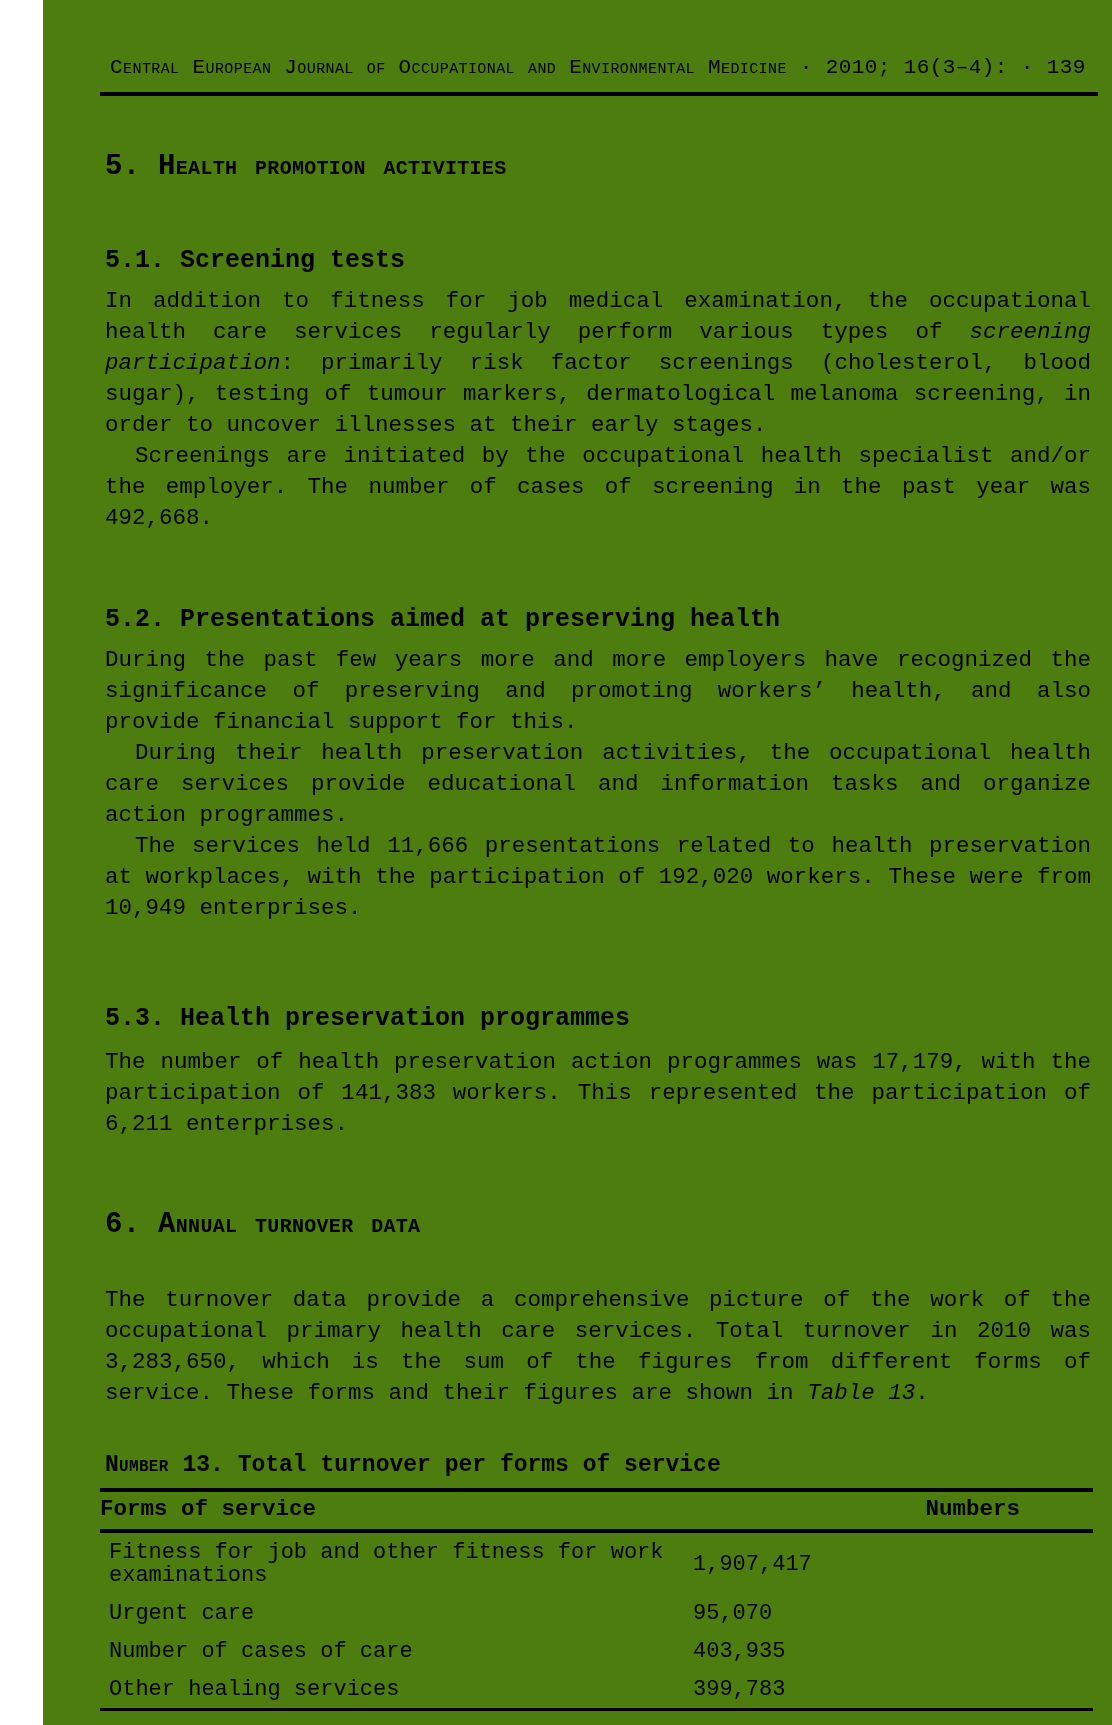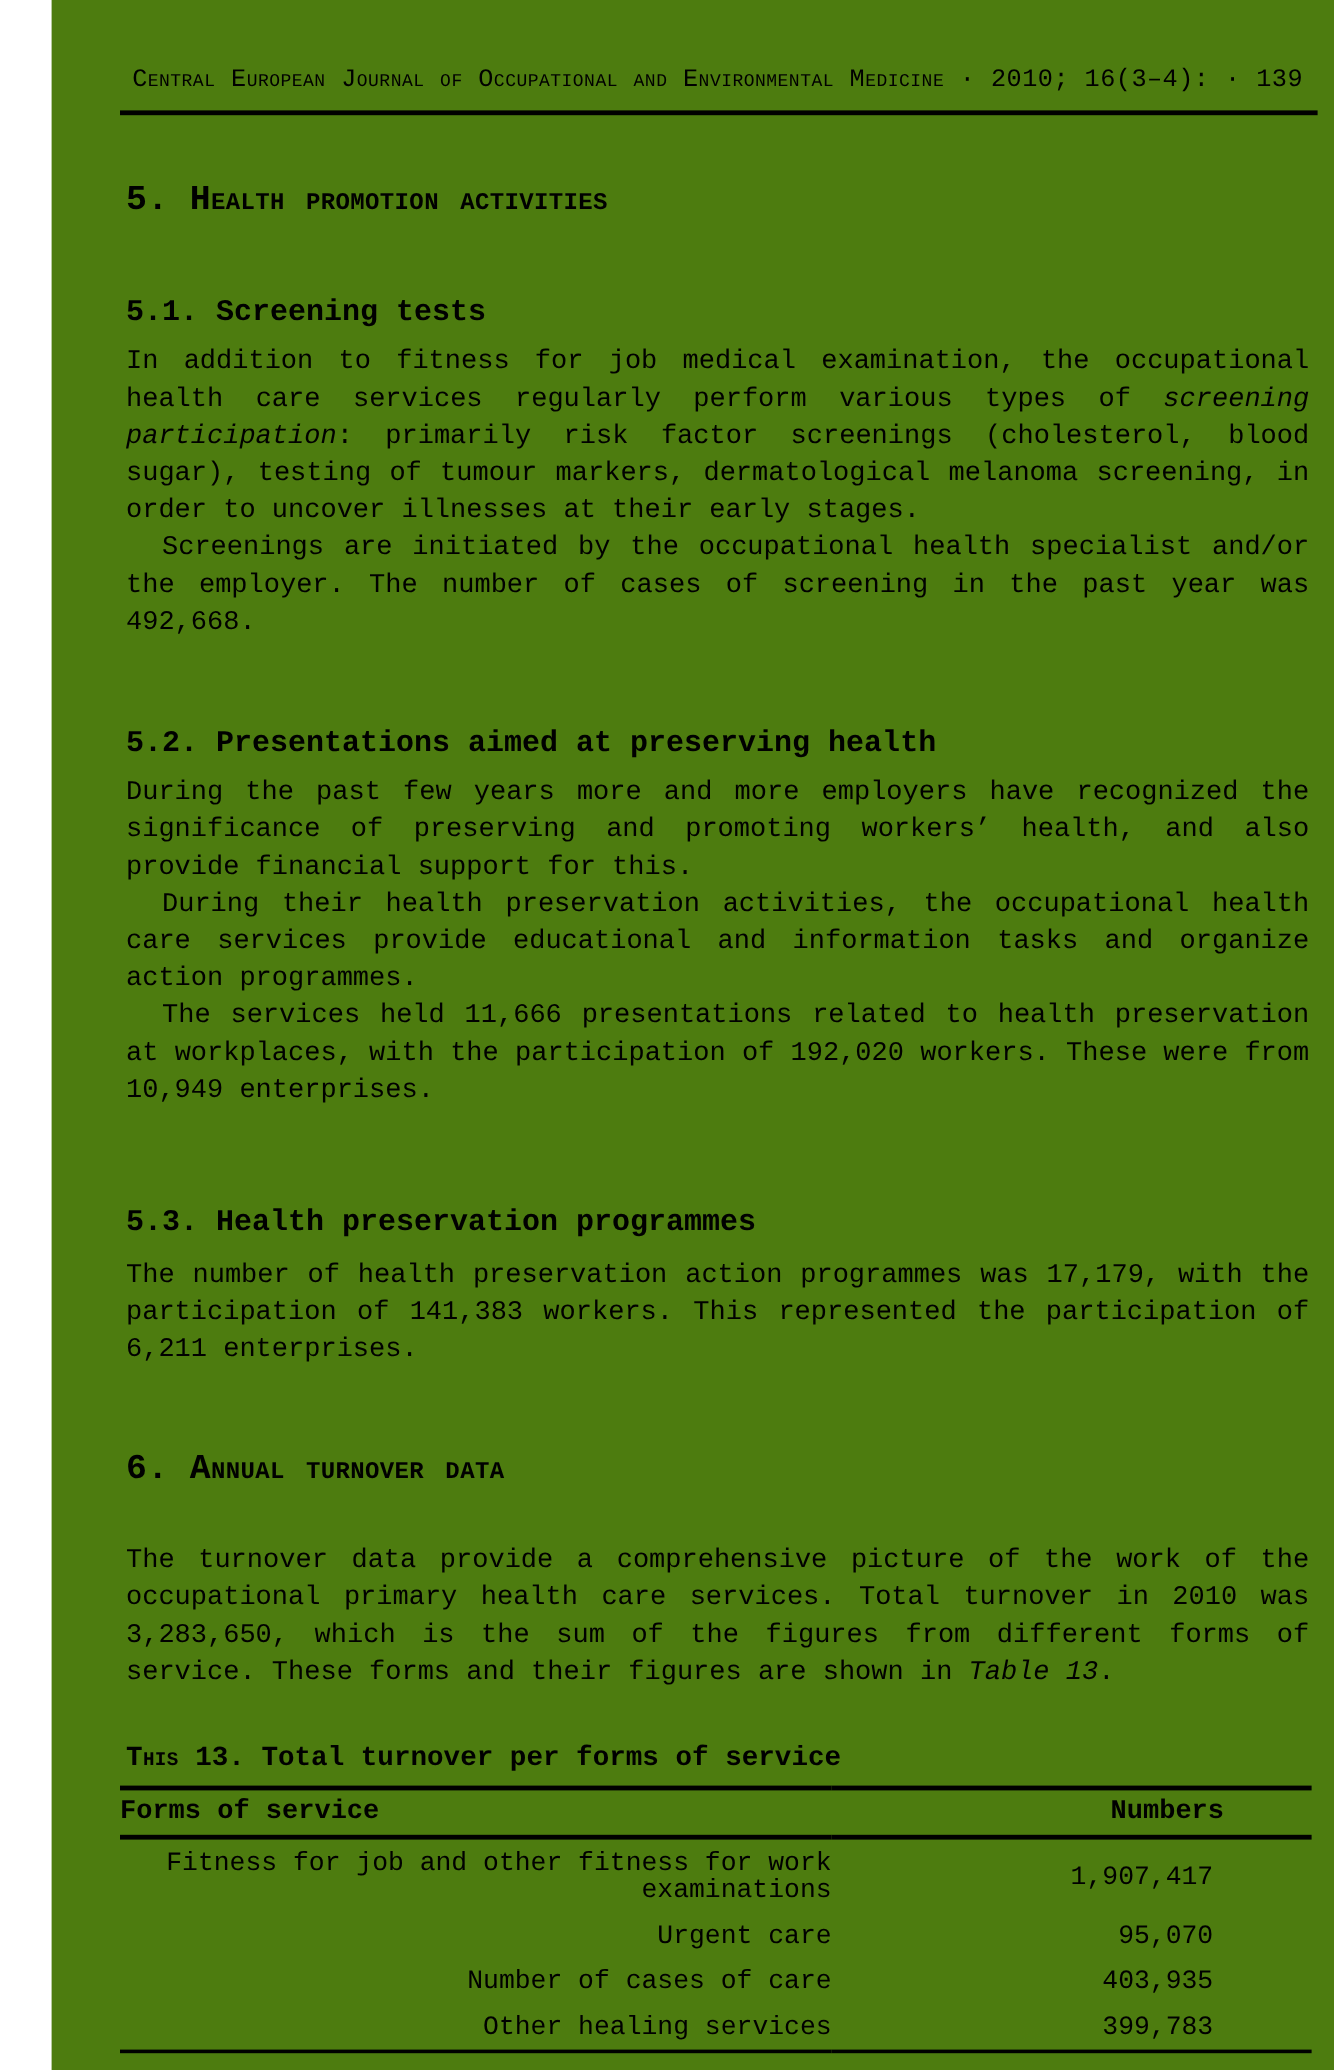--- a/index.html
+++ b/index.html
@@ -88,22 +88,22 @@
     width: 593px;
     padding: 6px 0 8px 0;
     font-size: 22.5px;
   }
   th.col-numbers {
     font-weight: bold;
     text-align: right;
     padding: 6px 73px 8px 0;
     font-size: 22.5px;
   }
-  td.cell-service { text-align: right;  padding: 8px 0 7px 9px; }
-  td.cell-number  { text-align: right; padding: 8px 82px 7px 0; }
+  td.cell-service { text-align: left;  padding: 8px 0 7px 9px; }
+  td.cell-number  { padding: 8px 82px 7px 0; }
 </style>
 </head>
 <body>
 
 <div class="page">
 
   <div class="running-head">Central European Journal of Occupational and Environmental Medicine · 2010; 16(3–4): · 139</div>
 
   <div class="head-rule"></div>
 
@@ -126,21 +126,21 @@
     <p class="body indent" id="p523">The services held 11,666 presentations related to health preservation at workplaces, with the participation of 192,020 workers. These were from 10,949 enterprises.</p>
 
     <h3 class="sub-head" id="h53">5.3. Health preservation programmes</h3>
 
     <p class="body" id="p531">The number of health preservation action programmes was 17,179, with the participation of 141,383 workers. This represented the participation of 6,211 enterprises.</p>
 
     <h2 class="section-head" id="h6">6. Annual turnover data</h2>
 
     <p class="body" id="p61"><span>The turnover data provide a comprehensive picture of the work of the occupational primary health care services. Total turnover in 2010 was 3,283,650, which is the sum of the figures from different forms of service. These forms and their figures are shown in </span><em>Table 13</em><span>.</span></p>
 
-    <div class="table-caption"><span class="sc">This</span><span> 13. Total turnover per forms of service</span></div>
+    <div class="table-caption"><span class="sc">Number</span><span> 13. Total turnover per forms of service</span></div>
 
     <table class="data-table">
       <thead>
         <tr>
           <th class="col-service">Forms of service</th>
           <th class="col-numbers">Numbers</th>
         </tr>
       </thead>
       <tbody>
         <tr>

